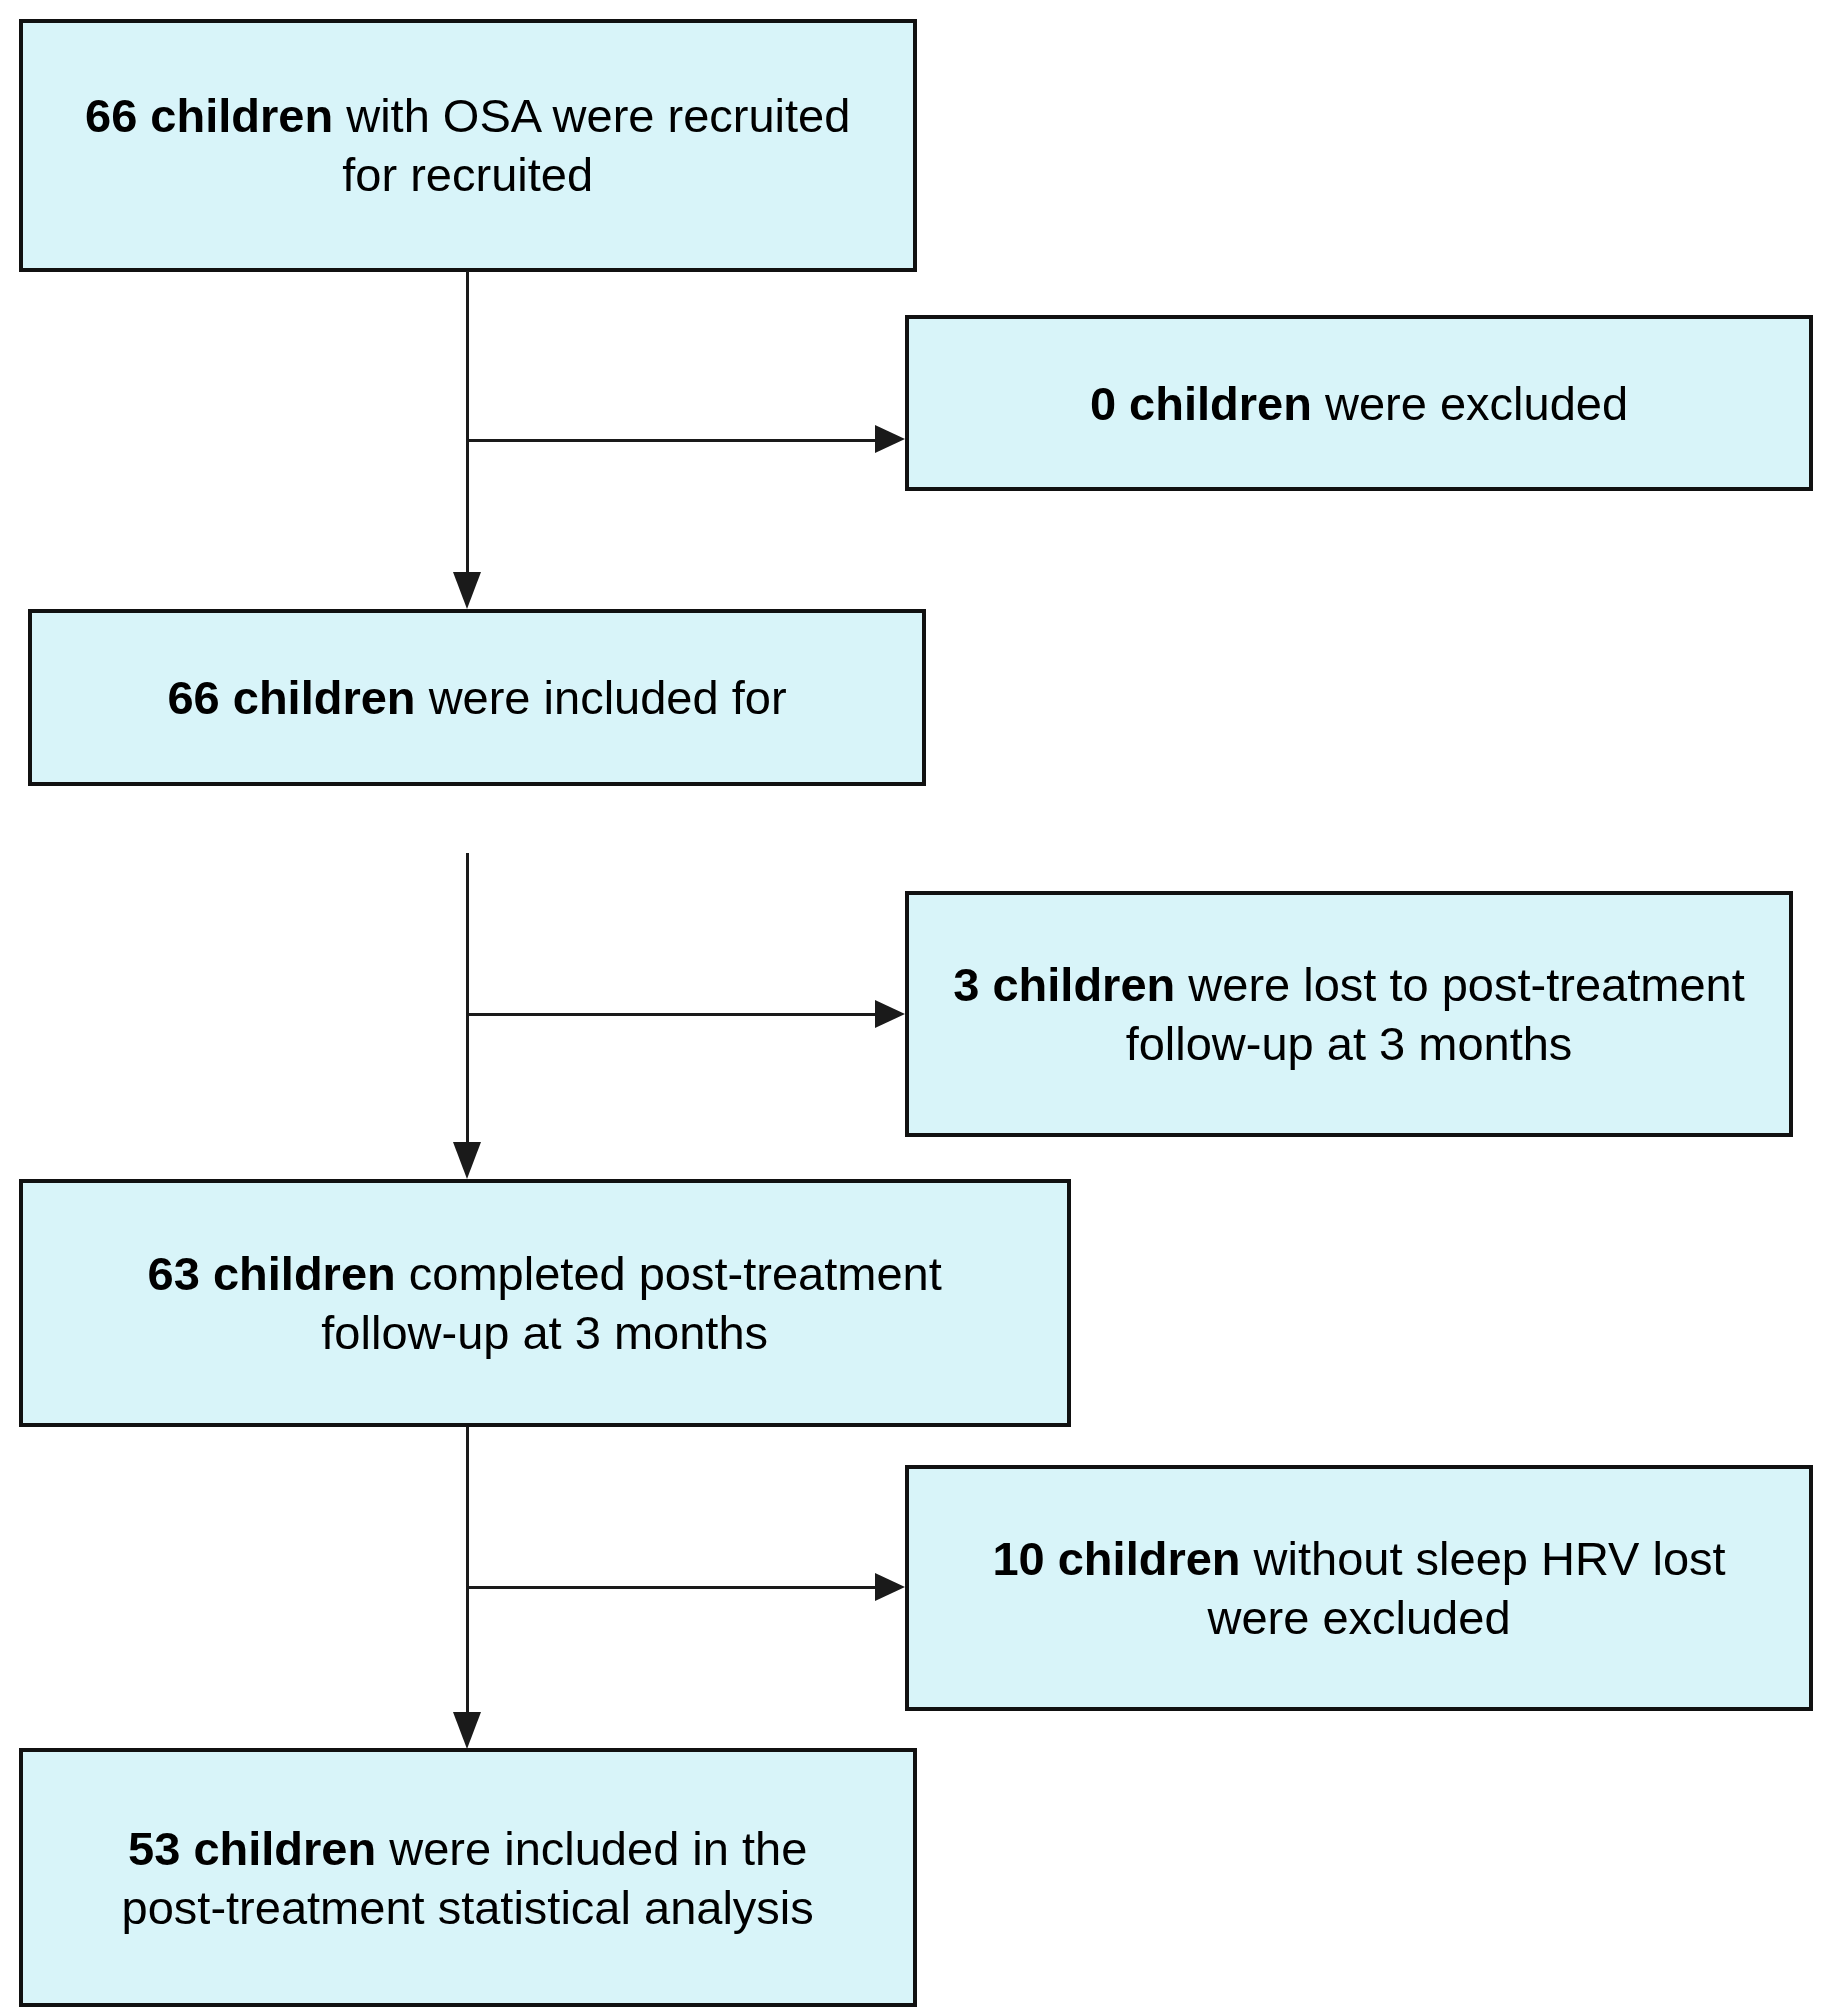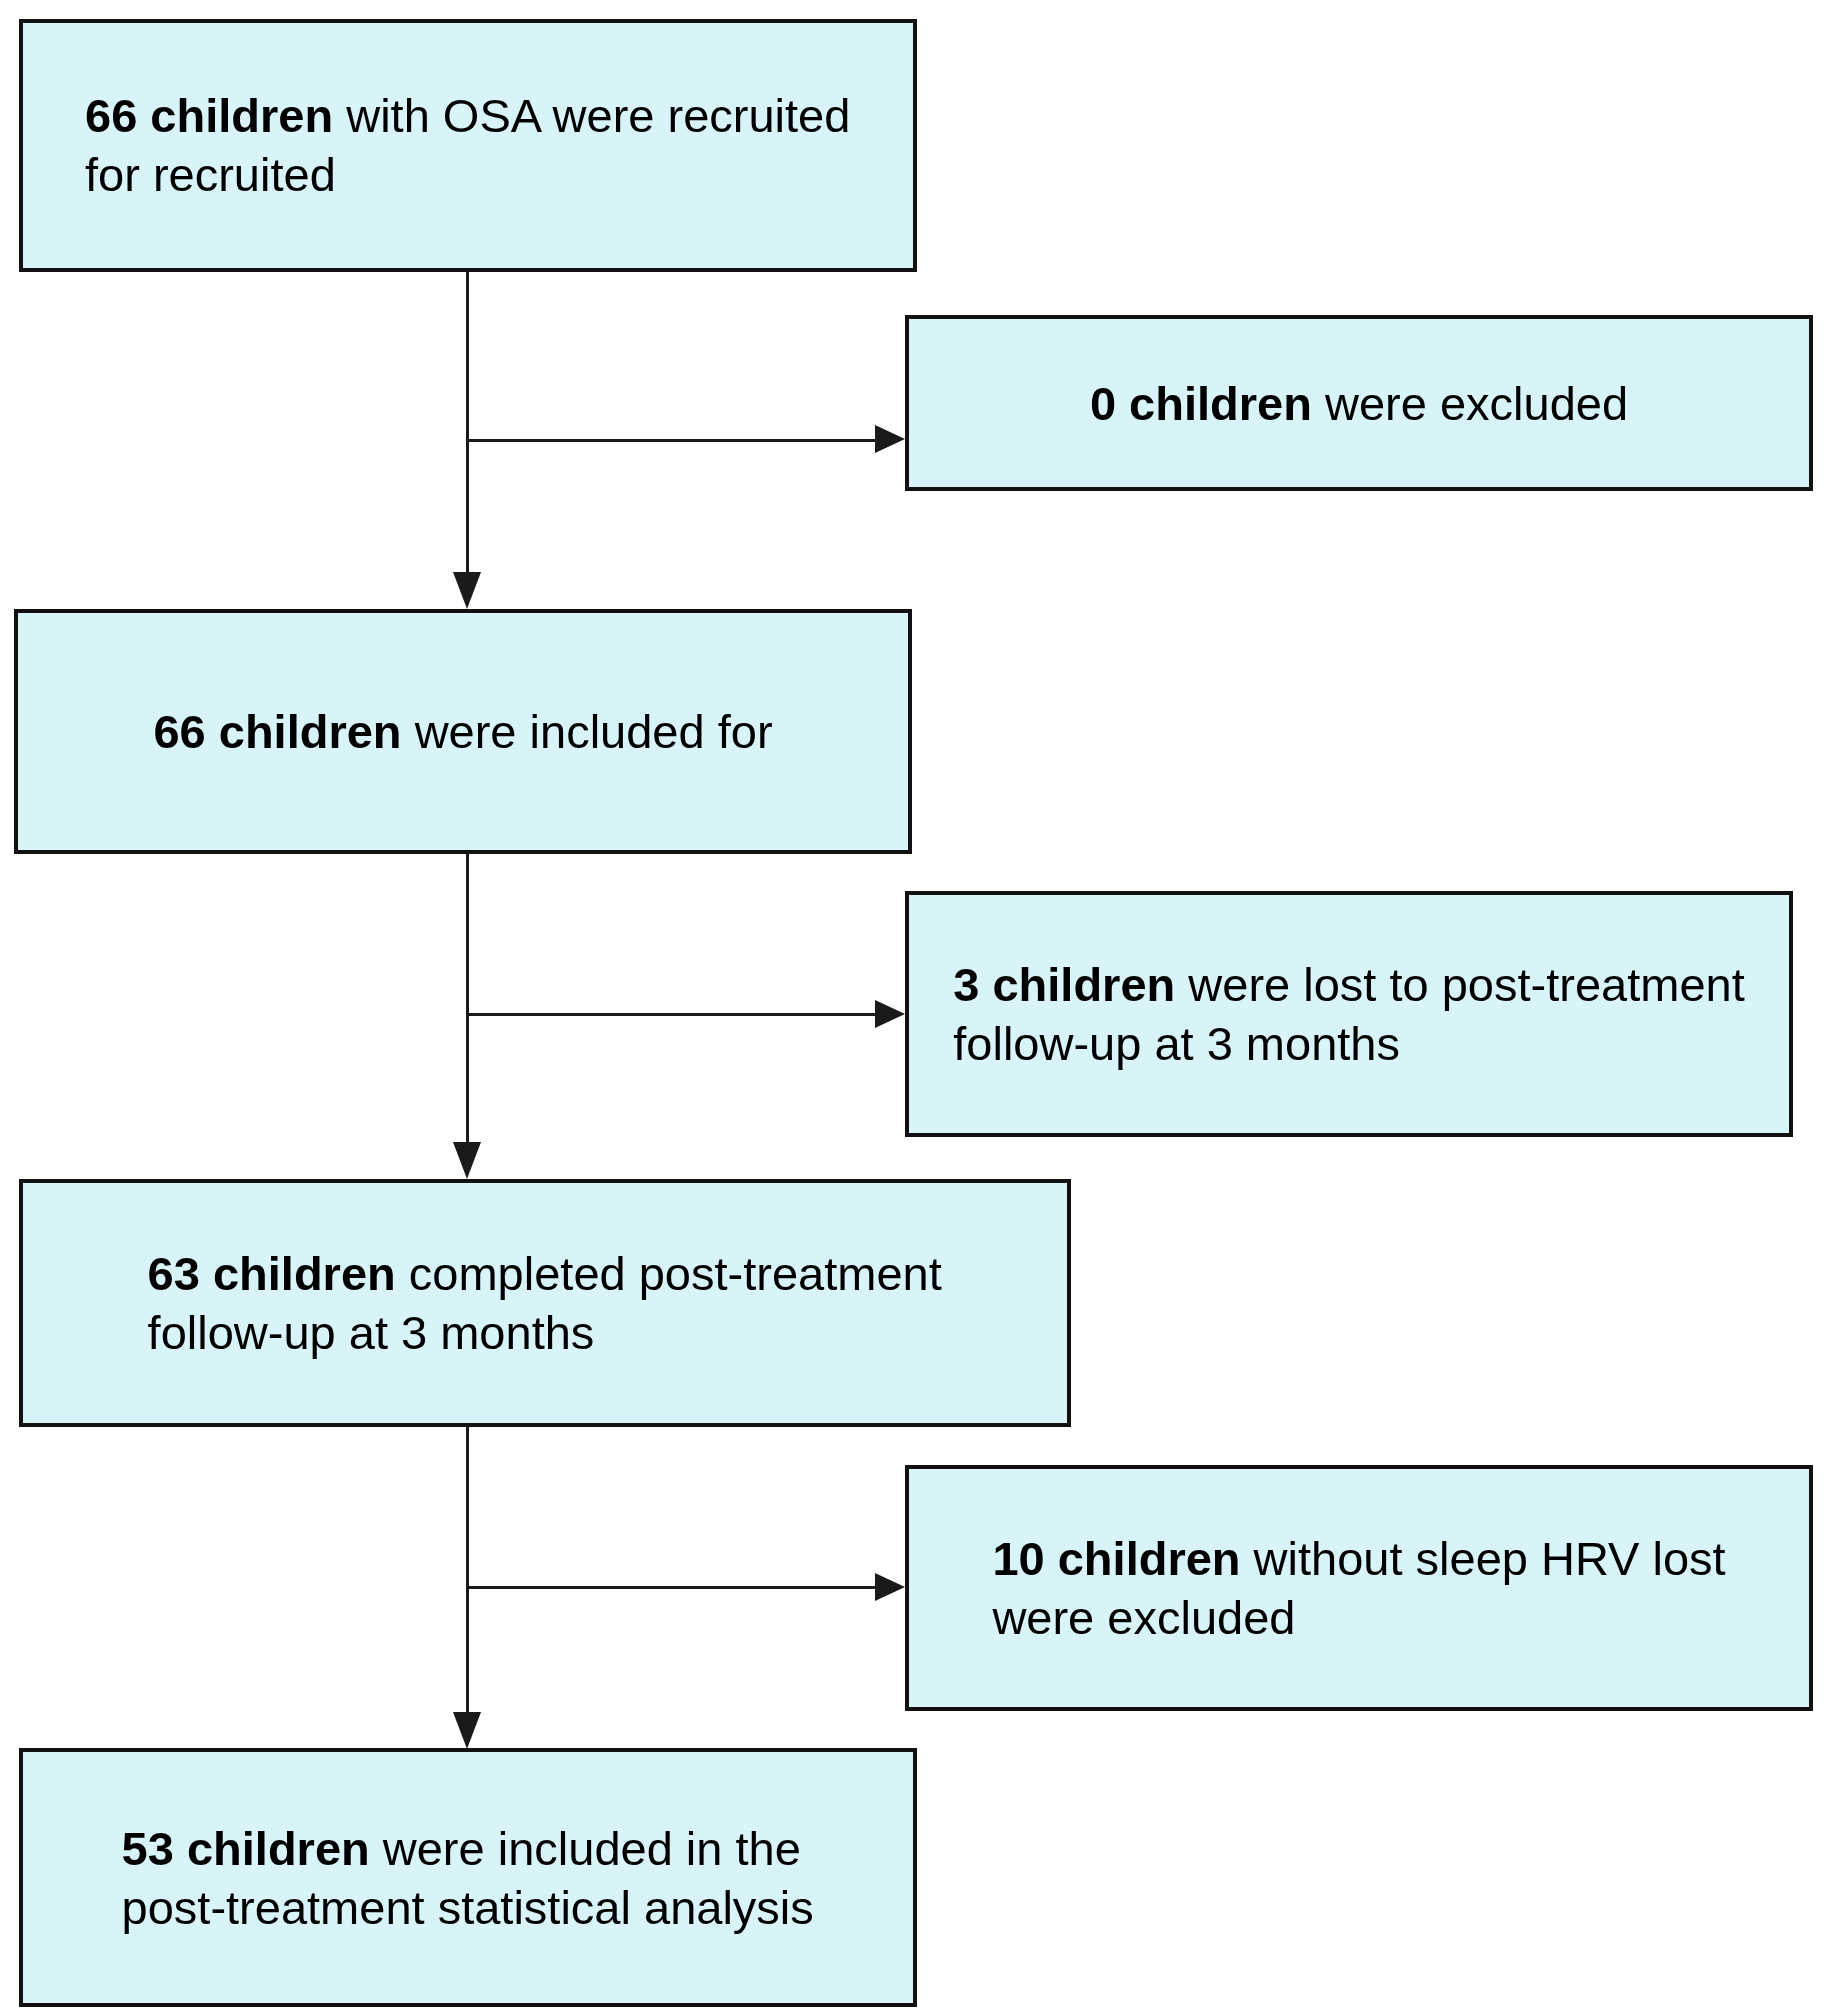--- a/index.html
+++ b/index.html
@@ -21,20 +21,21 @@
     width:1828px;height:2015px;
     overflow:hidden;
   }
   .box{
     position:absolute;
     background:var(--box-fill);
     border:4.7px solid var(--box-border);
     display:flex;
     align-items:center;
     justify-content:center;
+    text-align:center;
     color:var(--text);
     font-size:47px;
     line-height:59px;
   }
   .txt{margin:0;}
   .l1,.l2{display:block;white-space:nowrap;}
   .l2:empty{display:none;}
   .b{font-weight:bold;}
   .vline,.hline{
     position:absolute;
@@ -65,21 +66,21 @@
     </p>
   </div>
 
   <div class="box" style="left:905px;top:315px;width:908px;height:176px">
     <p class="txt">
       <span class="l1"><span class="b">0 children</span><span> were excluded</span></span>
 
     </p>
   </div>
 
-  <div class="box" style="left:14px;top:609px;width:898px;height:245px">
+  <div class="box" style="left:28px;top:609px;width:898px;height:177px">
     <p class="txt">
       <span class="l1"><span class="b">66 children</span><span> were included for</span></span>
     </p>
   </div>
 
   <div class="box" style="left:905px;top:891px;width:888px;height:246px">
     <p class="txt">
       <span class="l1"><span class="b">3 children</span><span> were lost to post-treatment</span></span>
       <span class="l2">follow-up at 3 months</span>
     </p>

